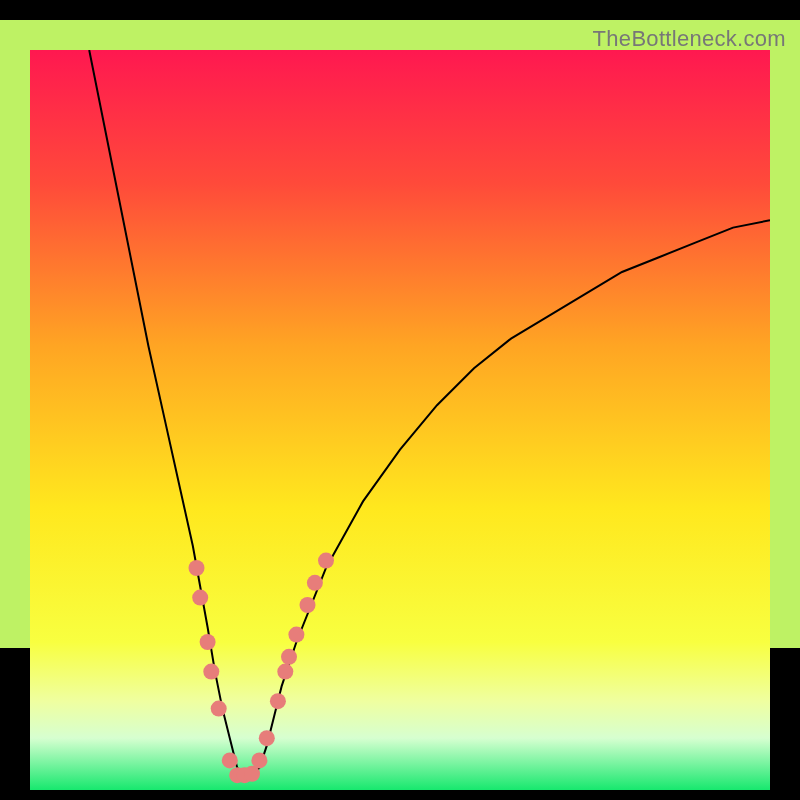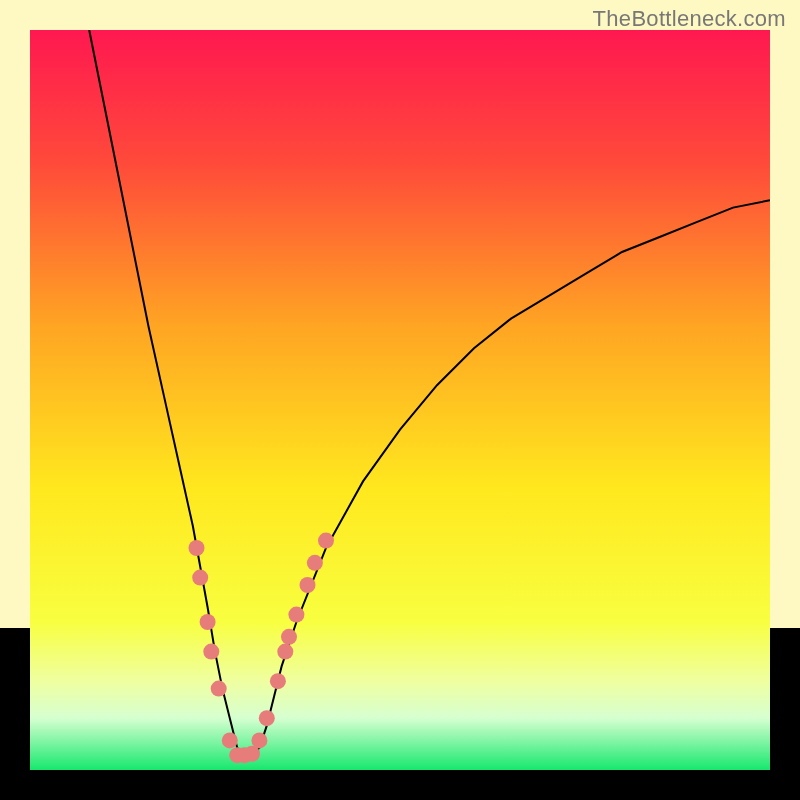--- a/index.html
+++ b/index.html
@@ -8,21 +8,22 @@
     width: 800px;
     height: 800px;
     background: #000;
     font-family: Arial, Helvetica, sans-serif;
     overflow: hidden;
   }
   .outer {
     position: relative;
     width: 800px;
     height: 628px;
-    background: #fef9c3;
+    background: #bef264;
+    margin-top: 20px;
   }
   .watermark {
     position: absolute;
     top: 6px;
     right: 14px;
     color: #777;
     font-size: 22px;
     font-weight: 500;
     letter-spacing: 0.3px;
     z-index: 10;

